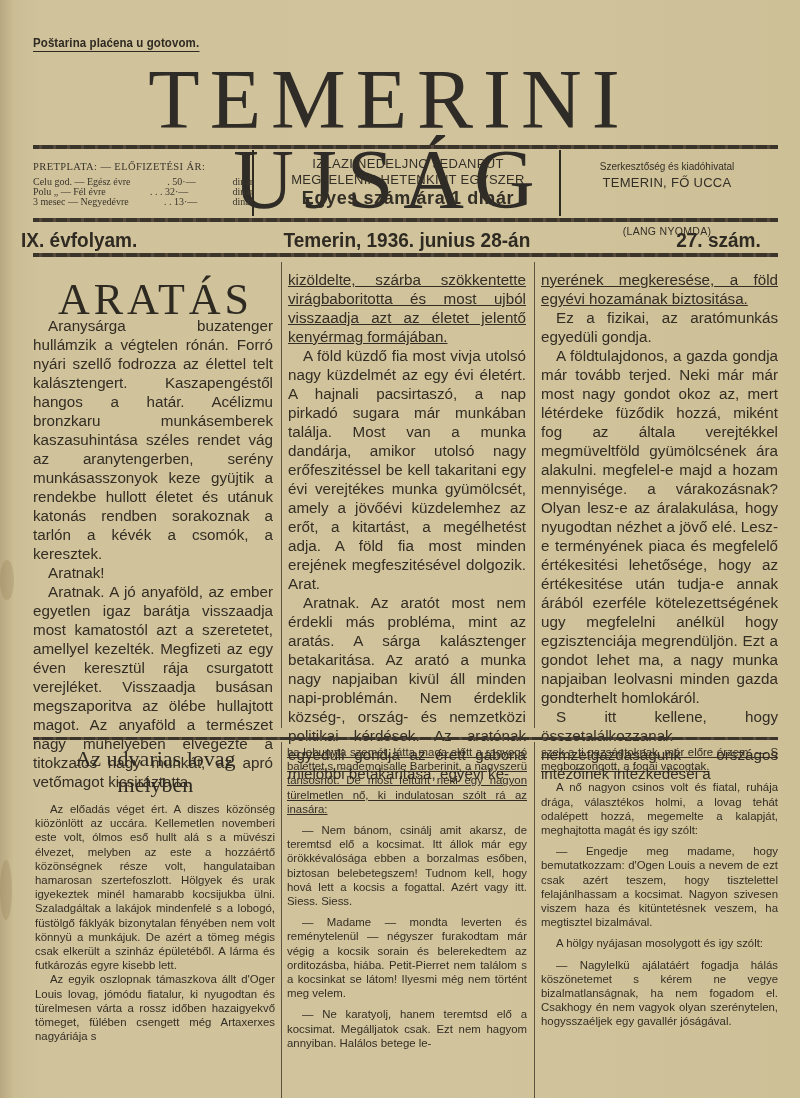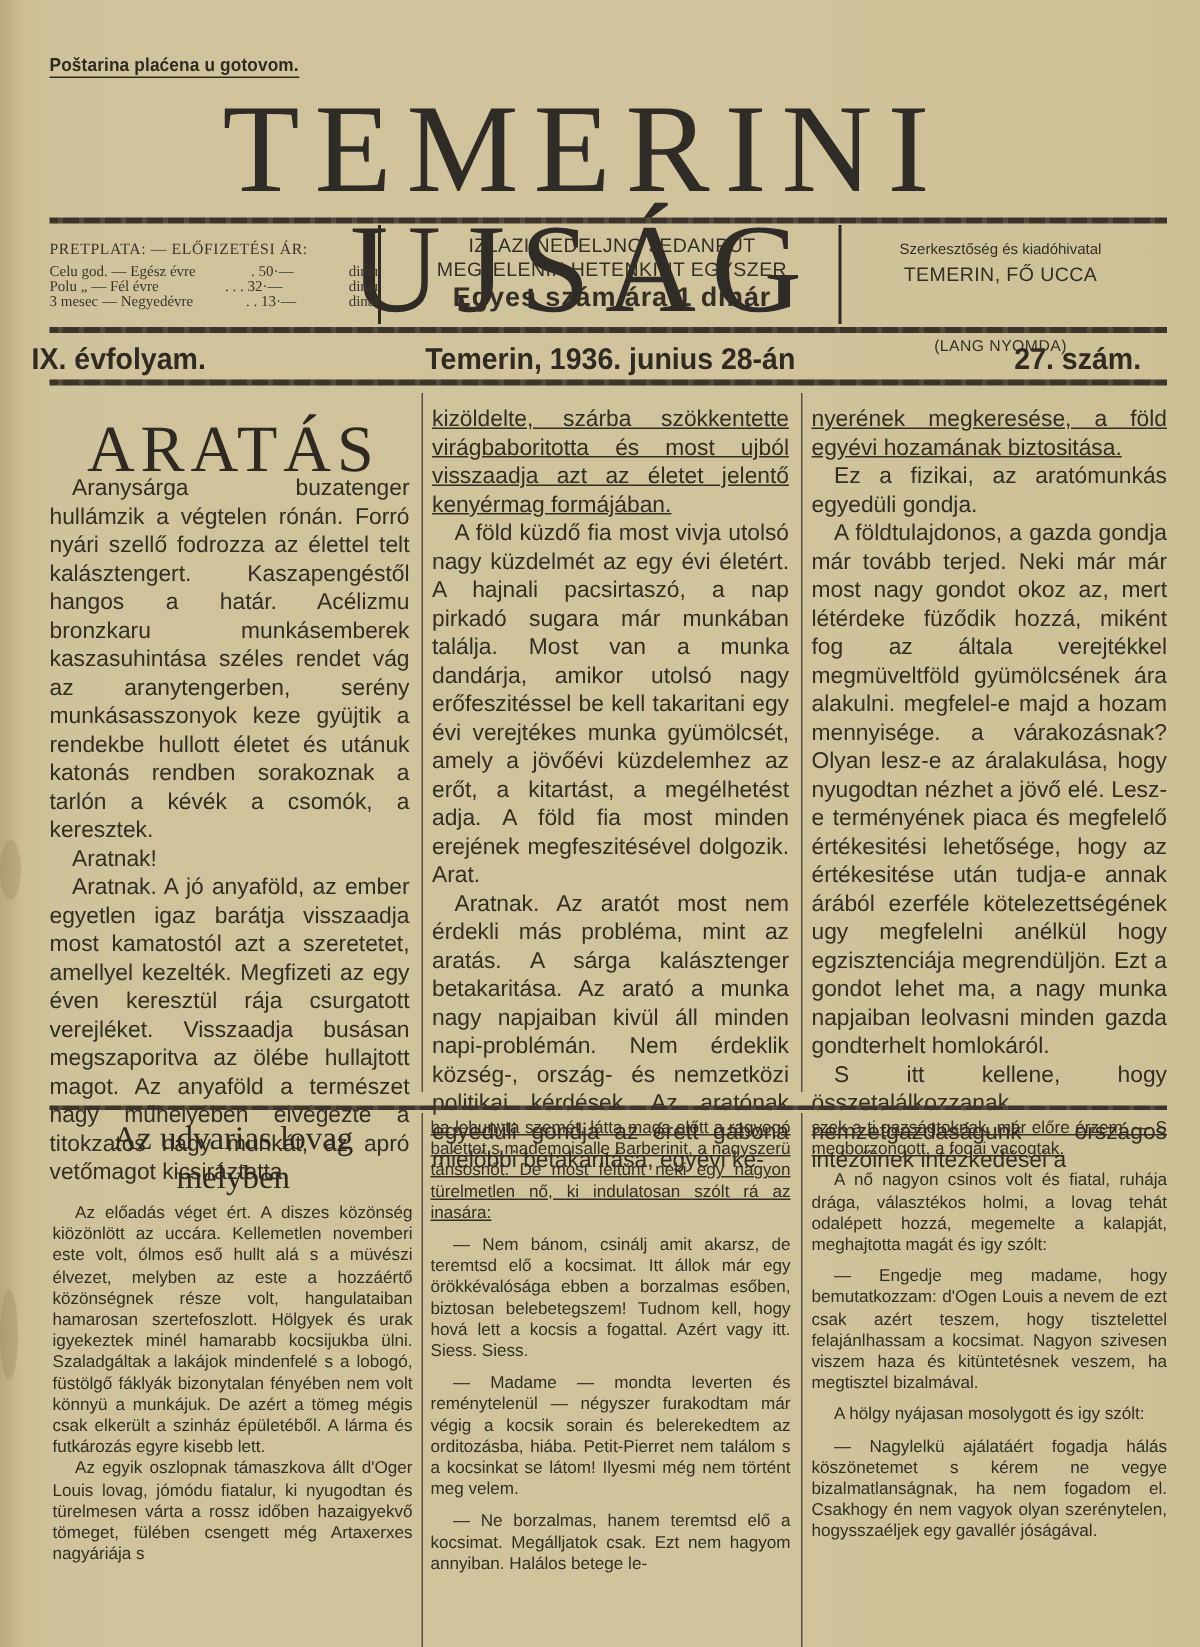--- a/index.html
+++ b/index.html
@@ -172,21 +172,21 @@
 
   <div class="col bot" style="left:35px;top:802px;width:240px;">
     <p>Az előadás véget ért. A diszes közönség kiözönlött az uccára. Kellemetlen novemberi este volt, ólmos eső hullt alá s a müvészi élvezet, melyben az este a hozzáértő közönségnek része volt, hangulataiban hamarosan szertefoszlott. Hölgyek és urak igyekeztek minél hamarabb kocsijukba ülni. Szaladgáltak a lakájok mindenfelé s a lobogó, füstölgő fáklyák bizonytalan fényében nem volt könnyü a munkájuk. De azért a tömeg mégis csak elkerült a szinház épületéből. A lárma és futkározás egyre kisebb lett.</p>
     <p>Az egyik oszlopnak támaszkova állt d'Oger Louis lovag, jómódu fiatalur, ki nyugodtan és türelmesen várta a rossz időben hazaigyekvő tömeget, fülében csengett még Artaxerxes nagyáriája s</p>
   </div>
 
   <div class="col bot" style="left:287px;top:745px;width:240px;">
     <p class="noindent">ha lehunyta szemét, látta maga előtt a ragyogó balettet s mademoisalle Barberinit, a nagyszerü tánsosnőt. De most feltünt neki egy nagyon türelmetlen nő, ki indulatosan szólt rá az inasára:</p>
     <p class="gap">— Nem bánom, csinálj amit akarsz, de teremtsd elő a kocsimat. Itt állok már egy örökkévalósága ebben a borzalmas esőben, biztosan belebetegszem! Tudnom kell, hogy hová lett a kocsis a fogattal. Azért vagy itt. Siess. Siess.</p>
     <p class="gap">— Madame — mondta leverten és reménytelenül — négyszer furakodtam már végig a kocsik sorain és belerekedtem az orditozásba, hiába. Petit-Pierret nem találom s a kocsinkat se látom! Ilyesmi még nem történt meg velem.</p>
-    <p class="gap">— Ne borzalmas, hanem teremtsd elő a kocsimat. Megálljatok csak. Ezt nem hagyom annyiban. Halálos betege le-</p>
+    <p class="gap">— Ne karatyolj, hanem teremtsd elő a kocsimat. Megálljatok csak. Ezt nem hagyom annyiban. Halálos betege le-</p>
   </div>
 
   <div class="col bot" style="left:541px;top:745px;width:237px;">
     <p class="noindent">szek a ti gazságtoknak, már előre érzem. — S megborzongott, a fogai vacogtak.</p>
     <p class="gap">A nő nagyon csinos volt és fiatal, ruhája drága, választékos holmi, a lovag tehát odalépett hozzá, megemelte a kalapját, meghajtotta magát és igy szólt:</p>
     <p class="gap">— Engedje meg madame, hogy bemutatkozzam: d'Ogen Louis a nevem de ezt csak azért teszem, hogy tisztelettel felajánlhassam a kocsimat. Nagyon szivesen viszem haza és kitüntetésnek veszem, ha megtisztel bizalmával.</p>
     <p class="gap">A hölgy nyájasan mosolygott és igy szólt:</p>
     <p class="gap">— Nagylelkü ajálatáért fogadja hálás köszönetemet s kérem ne vegye bizalmatlanságnak, ha nem fogadom el. Csakhogy én nem vagyok olyan szerénytelen, hogysszaéljek egy gavallér jóságával.</p>
   </div>
 

